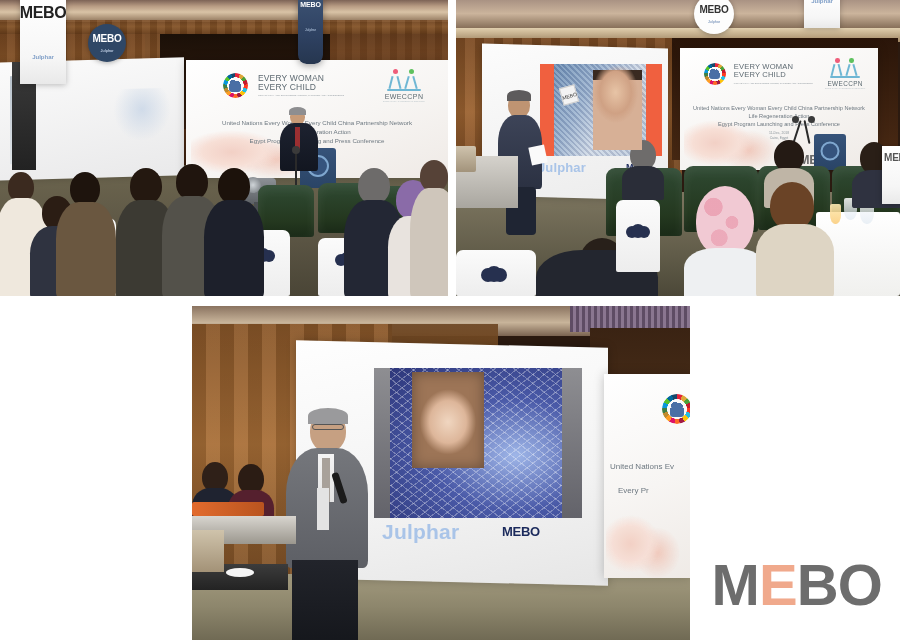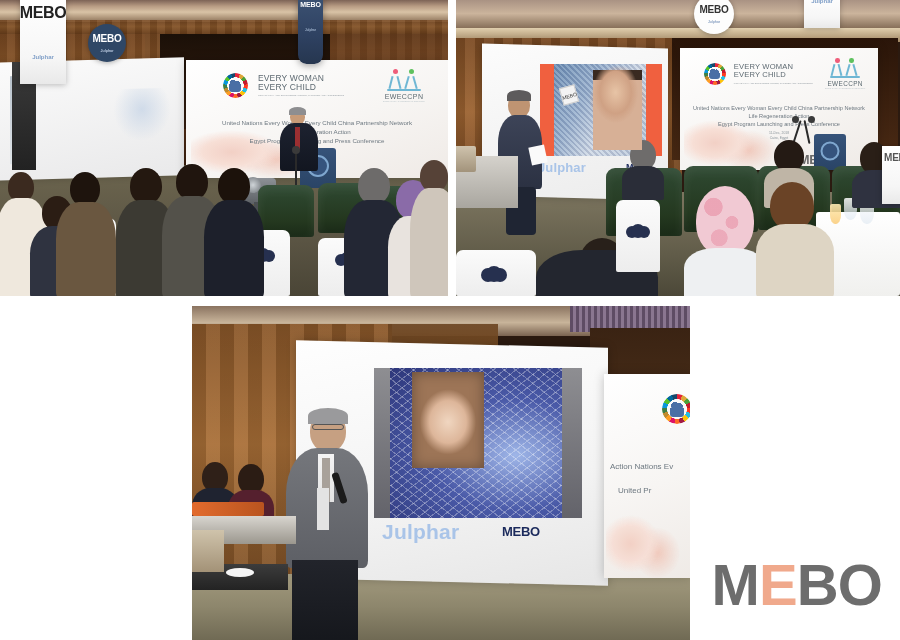--- a/index.html
+++ b/index.html
@@ -578,24 +578,24 @@
         </div>
       </div>
 
       <div class="banner" style="left:412px; top:68px; width:88px; height:204px;">
         <div class="baby-hands" style="left:2%; bottom:0; width:94%; height:44%;"></div>
         <div class="sdg-wheel" style="position:absolute; left:58px; top:20px; width:30px; height:30px;">
           <div class="ring"></div>
             <div class="figures"></div>
         </div>
         <div style="position:absolute; left:6px; top:88px; width:88px;">
-          <div style="font-size:8px; color:#6d7880; white-space:nowrap;">Action Nations  Ev</div>
+          <div style="font-size:8px; color:#6d7880; white-space:nowrap;">United Nations  Ev</div>
         </div>
         <div style="position:absolute; left:14px; top:112px; width:80px;">
-          <div style="font-size:8px; color:#6d7880; white-space:nowrap;">United Pr</div>
+          <div style="font-size:8px; color:#6d7880; white-space:nowrap;">Every Pr</div>
         </div>
       </div>
 
       <div class="person" style="left:94px; top:104px; width:82px; height:230px;">
         <div class="head" style="left:24px; top:0; width:36px; height:42px; background:#c6a082;"></div>
         <div class="head" style="left:22px; top:-2px; width:40px; height:16px; background:#9a9a9c; border-radius:50% 50% 0 0;"></div>
         <div style="position:absolute; left:26px; top:14px; width:32px; height:6px; border:1px solid #555; border-radius:3px;"></div>
         <div class="body" style="left:0; top:38px; width:82px; height:120px; background:linear-gradient(180deg,#75777c,#5d5f65);"></div>
         <div style="position:absolute; left:32px; top:44px; width:16px; height:48px;
                     background:linear-gradient(180deg,#f4f4f4,#e3e3e3);"></div>

